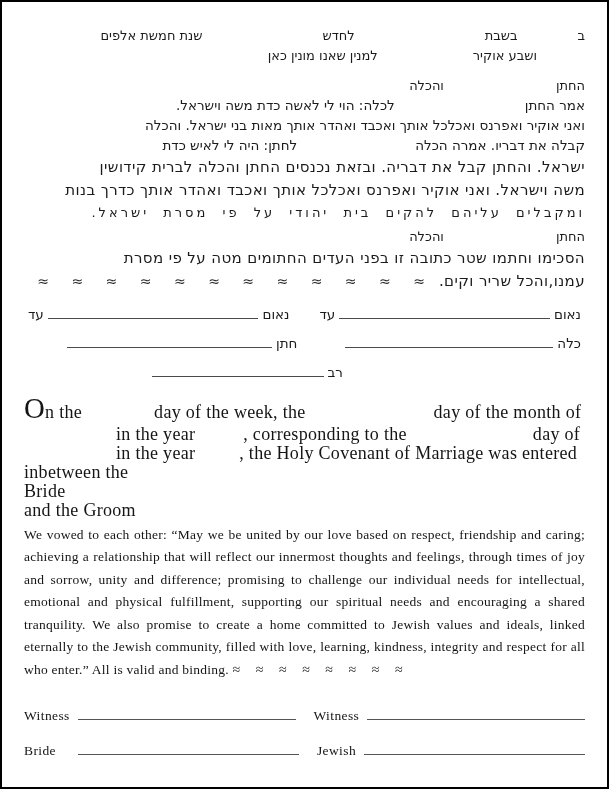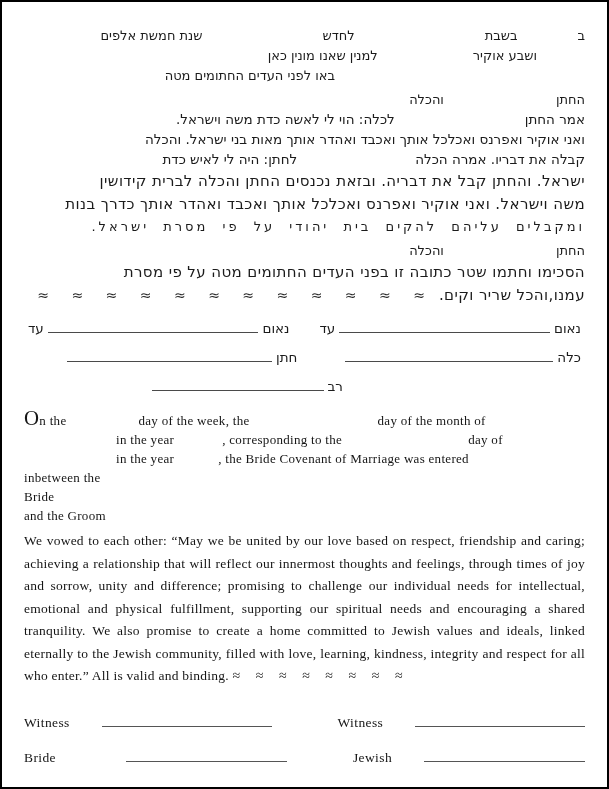--- a/index.html
+++ b/index.html
@@ -26,28 +26,28 @@
   .orn-flex{flex:1 1 auto;}
 
   
   .hsig{display:flex;direction:rtl;align-items:baseline;font-size:13.5px;margin-top:13px;}
   .blank{display:inline-block;border-bottom:1.2px solid #4a4a4a;height:12px;flex:0 0 auto;}
   .blank.grow{flex:1 1 auto;}
   .hsig .lbl{padding:0 4px;flex:0 0 auto;text-align:center;}
 
   
   .eng{direction:ltr;font-family:"Liberation Serif", serif;color:#151515;}
-  .erow{display:flex;align-items:baseline;white-space:nowrap;font-size:13px;line-height:16px;margin-bottom:3px;letter-spacing:.3px;}
+  .erow{display:flex;align-items:baseline;white-space:nowrap;font-size:18px;line-height:16px;margin-bottom:3px;letter-spacing:.3px;}
   .erow .sp{display:inline-block;height:1px;flex:0 0 auto;}
   .on-the{display:inline-block;}
   .on-the::first-letter{font-size:1.6em;line-height:1;}
   .vows{font-size:13.5px;line-height:22.5px;letter-spacing:.25px;text-align:justify;margin:6px 0 0 0;}
   .vows .orn{letter-spacing:3px;word-spacing:6px;}
 
-  .esig{display:flex;align-items:baseline;font-size:13.5px;letter-spacing:.4px;gap:24px;}
+  .esig{display:flex;align-items:baseline;font-size:13.5px;letter-spacing:.4px;}
   .esig .lbl{padding-right:8px;flex:0 0 auto;}
   .esig .blank{border-bottom:1.2px solid #555;}
 </style>
 </head>
 <body>
 
 <div class="page">
   <div class="content">
 
     <section class="heb">
@@ -64,21 +64,20 @@
 
       <div class="hrow">
         <span class="sp" style="width:48px"></span>
         <span>ושבע אוקיר</span>
         <span class="sp" style="width:95px"></span>
         <span>למנין שאנו מונין כאן</span>
       </div>
 
       <div class="hrow">
         <span class="sp" style="width:250px"></span>
-        <span>באו לפני העדים החתומים מטה</span>
       </div>
 
       <div class="hrow" style="margin-top:9px">
         <span>החתן</span>
         <span class="sp" style="width:112px"></span>
         <span>והכלה</span>
       </div>
 
       <div class="hrow heb-md">
         <span>אמר החתן</span>
@@ -165,21 +164,21 @@
         <span class="sp" style="width:48px"></span>
         <span>, corresponding to the</span>
         <span class="sp" style="width:126px"></span>
         <span>day of</span>
       </div>
 
       <div class="erow">
         <span class="sp" style="width:92px"></span>
         <span>in the year</span>
         <span class="sp" style="width:44px"></span>
-        <span>, the Bride Covenant of Marriage was entered</span>
+        <span>, the Holy Covenant of Marriage was entered</span>
       </div>
 
       <div class="erow" style="justify-content:flex-start">
         <span>in</span>
         <span>between the</span>
       </div>
 
       <div class="erow">
         <span>Bride</span>
       </div>

